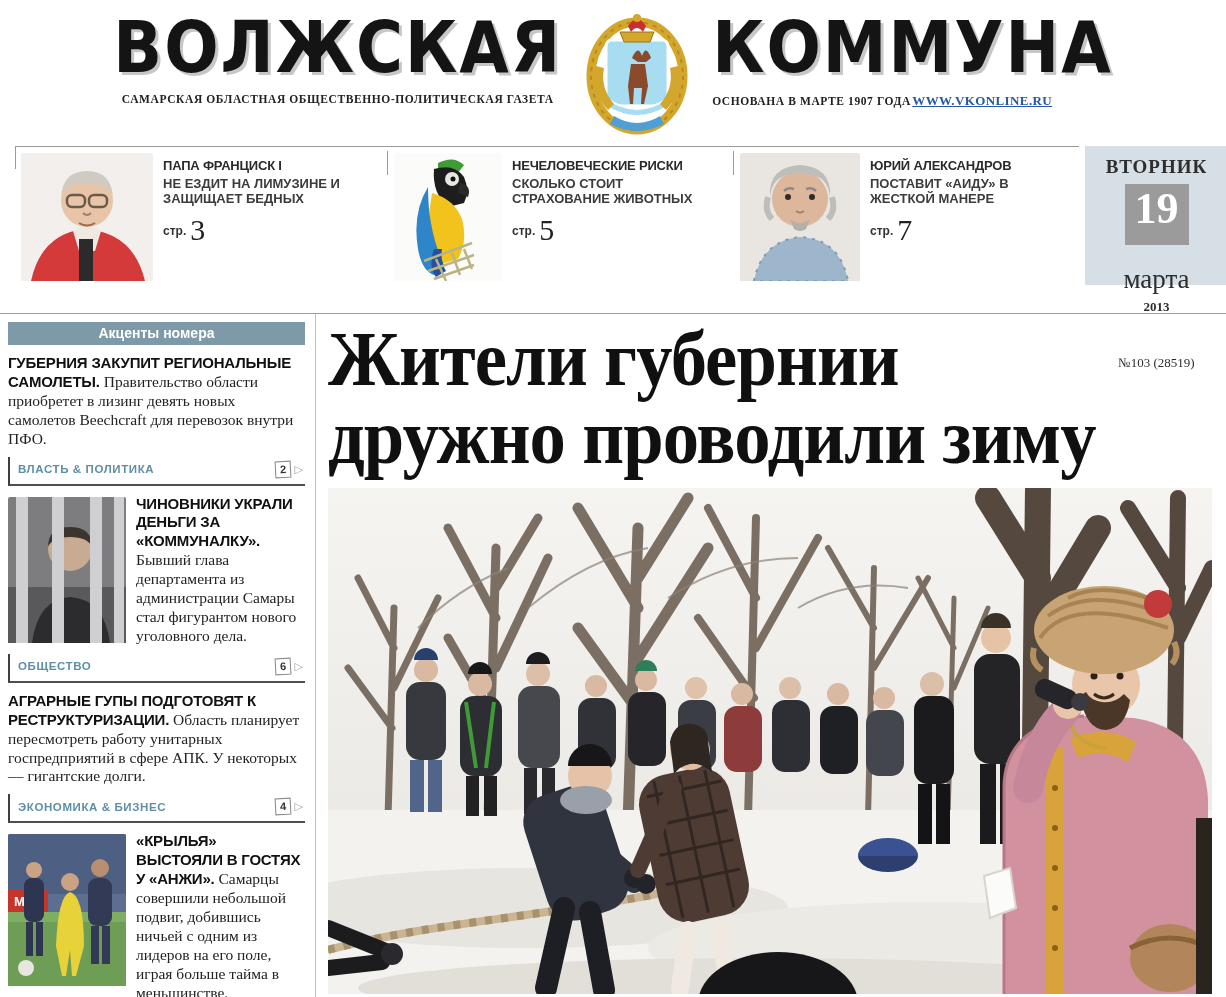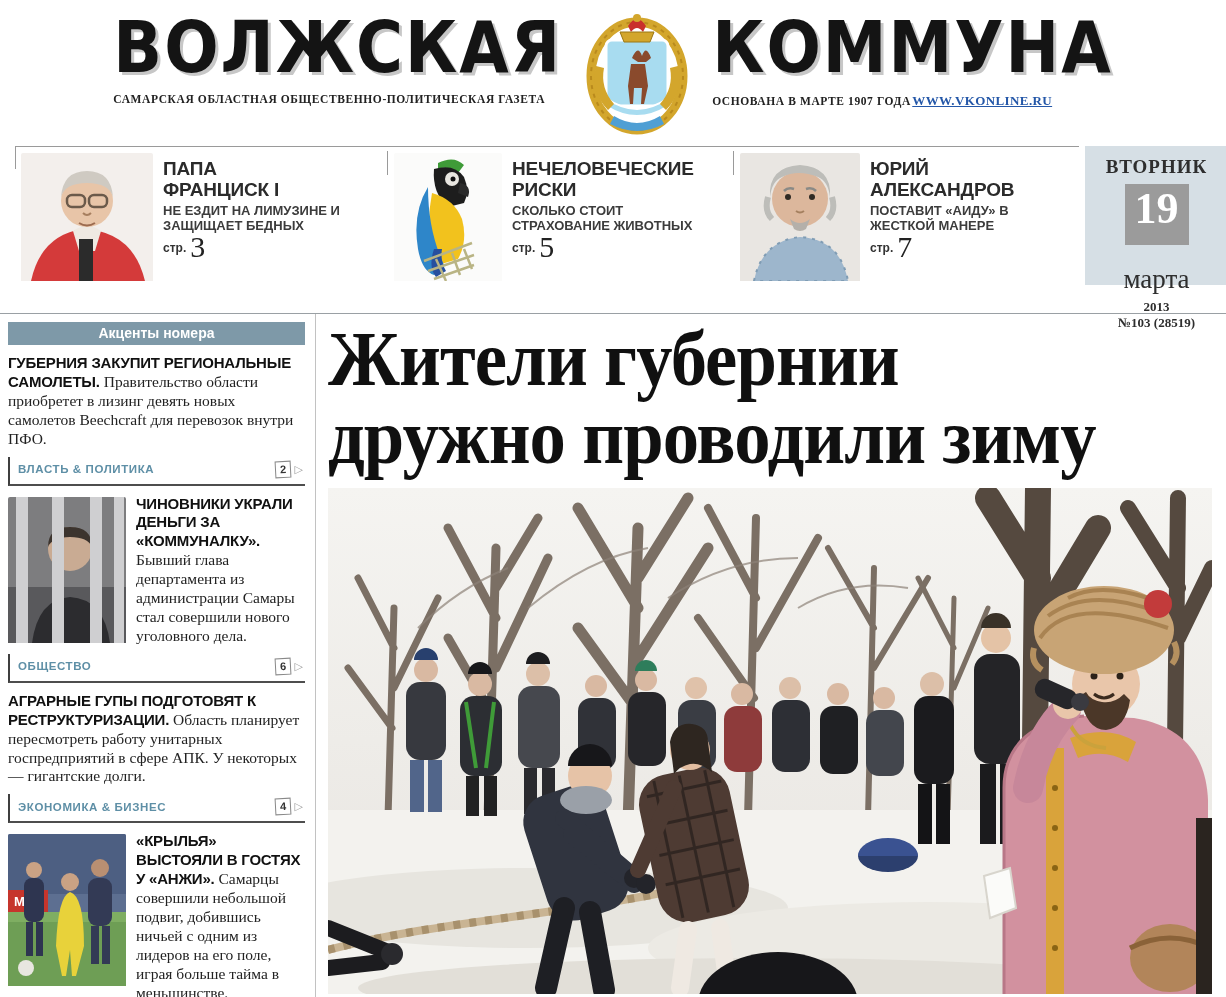--- a/index.html
+++ b/index.html
@@ -4,21 +4,21 @@
 <style>
   * { margin:0; padding:0; box-sizing:border-box; }
   html,body { background:#fff; }
   body {
     width:1226px; height:997px; overflow:hidden; position:relative;
     font-family:"Liberation Sans", sans-serif; color:#1a1a1a;
   }
   
   .masthead { height:146px; position:relative; }
   .mast-row { display:flex; justify-content:center; align-items:flex-start; gap:14px; padding-top:10px; }
-  .mast-col { }
+  .mast-col { text-align:center; }
   .mast-title {
     font-family:"DejaVu Sans", sans-serif; font-weight:bold; font-size:64px; line-height:1.05;
     letter-spacing:2px; color:#141414; text-shadow:3px 3px 0 rgba(70,70,70,.30);
     transform:scaleY(1.12); transform-origin:top;
   }
   .mast-sub {
     font-family:"Liberation Serif", serif; font-weight:bold; font-size:11.5px;
     letter-spacing:.6px; color:#222; margin-top:16px;
   }
   .mast-sub-row { display:flex; justify-content:space-between; align-items:baseline; margin-top:16px; }
@@ -31,37 +31,37 @@
   .strip-left {
     flex:1; display:flex; position:relative;
     border-top:1px solid #9a9a9a; padding-top:4px; margin-right:6px;
   }
   .strip-left::before { content:""; position:absolute; left:0; top:0; width:1px; height:22px; background:#9a9a9a; }
   .tsep { width:1px; height:24px; background:#9a9a9a; margin-top:0; }
   .teaser { display:flex; gap:10px; padding:2px 8px 0 6px; }
   .t1 { width:372px; } .t2 { width:345px; } .t3 { width:338px; }
   .teaser-text { padding-top:6px; }
   .teaser-title {
-    font-weight:bold; font-size:19px; line-height:1.08; letter-spacing:-.2px; color:#2b2b2b; text-transform:uppercase;
+    font-weight:bold; font-size:13px; line-height:1.08; letter-spacing:-.2px; color:#2b2b2b; text-transform:uppercase;
   }
   .teaser-sub { font-weight:bold; font-size:13px; line-height:1.18; color:#3c3c3c; margin-top:3px; text-transform:uppercase; }
-  .teaser-page { display:flex; align-items:flex-end; gap:4px; }
+  .teaser-page { margin-top:10px; display:flex; align-items:flex-end; gap:4px; }
   .pg-lbl { font-size:12px; font-weight:bold; color:#333; padding-bottom:4px; }
   .pg-num { font-family:"Liberation Serif", serif; font-size:30px; line-height:.85; color:#222; }
   .thumb { flex:none; border-radius:2px; overflow:hidden; }
   
   .date-block {
     width:141px; background:#d6dfe5; padding:10px 12px 8px 14px;
     font-family:"Liberation Serif", serif; color:#2e2e2e;text-align:center;
   }
   .d-weekday { font-weight:bold; font-size:19px; letter-spacing:1px; }
   .d-day { display:inline-block; background:#9b9b9b; color:#fff; font-weight:bold; font-size:44px; line-height:1; padding:3px 10px 14px; margin-top:6px; }
   .d-month { font-size:27px; margin-top:19px; }
   .d-year { font-weight:bold; font-size:13px; margin-top:4px; }
-  .d-issue { font-weight:bold; font-size:13px; }
+  .d-issue { font-weight:normal; font-size:13px;margin-top:40px; }
   
   .content-row { display:flex; border-top:1px solid #9aa0a4; height:712px;margin-top:28px; }
   .sidebar { width:316px; padding:8px 10px 0 8px; border-right:1px solid #c2c2c2; }
   .sb-header { background:#7e99a8; color:#fff; font-weight:bold; font-size:14px; text-align:center; padding:3px 0 4px; }
   .sb-item { margin-top:9px; }
   .sb-p { font-family:"Liberation Serif", serif; font-size:15.5px; line-height:1.22; color:#222; }
   .sb-lead { font-family:"Liberation Sans", sans-serif; font-weight:bold; font-size:15px; letter-spacing:-.2px; color:#111; }
   .sb-lead::after { content:" "; }
   .sb-flex { display:flex; gap:10px; }
   .sb-flex .thumb { margin-top:2px; }
@@ -242,21 +242,21 @@
             <circle cx="62" cy="52" r="22" fill="#c9ab93"></circle>
             <path d="M40 50 q0 -20 22 -20 q22 0 22 20 q-4 -10 -22 -10 q-18 0 -22 10z" fill="#3c342e"></path>
             <path d="M24 146 q6 -44 38 -46 q34 2 40 46z" fill="#2c2c2f"></path>
             <rect x="8" width="12" height="146" fill="#cfcfd1"></rect>
             <rect x="44" width="12" height="146" fill="#cfcfd1"></rect>
             <rect x="82" width="12" height="146" fill="#cfcfd1"></rect>
             <rect x="106" width="10" height="146" fill="#cfcfd1"></rect>
           </svg>
         </div>
         <p class="sb-p" style="flex:1;">
-          <span class="sb-lead">ЧИНОВНИКИ УКРАЛИ ДЕНЬГИ ЗА «КОММУНАЛКУ».</span><span>Бывший глава департамента из администрации Самары стал совершили нового уголовного дела.</span>
+          <span class="sb-lead">ЧИНОВНИКИ УКРАЛИ ДЕНЬГИ ЗА «КОММУНАЛКУ».</span><span>Бывший глава департамента из администрации Самары стал фигурантом нового уголовного дела.</span>
         </p>
       </div>
       <div class="sec-row">
         <span class="sec-label">ОБЩЕСТВО</span>
         <span class="page-ref">
           <span class="page-ico">6</span>
           <span class="tri">▷</span>
         </span>
       </div>
     </div>

